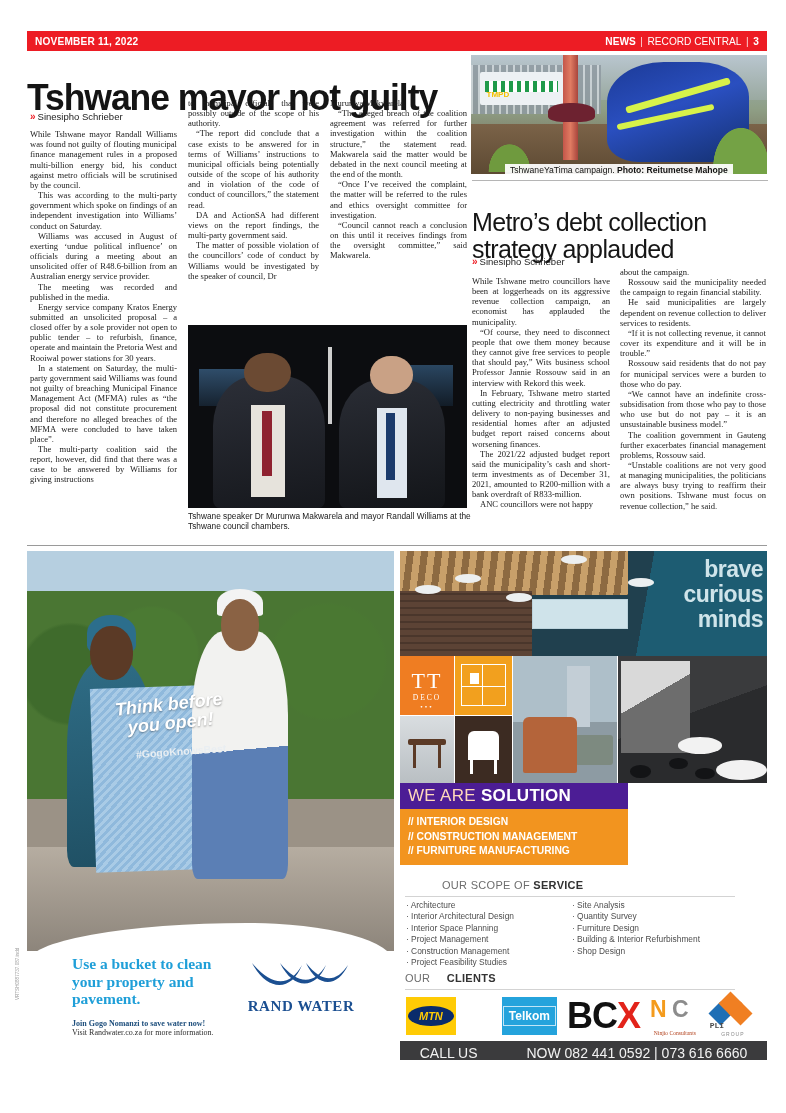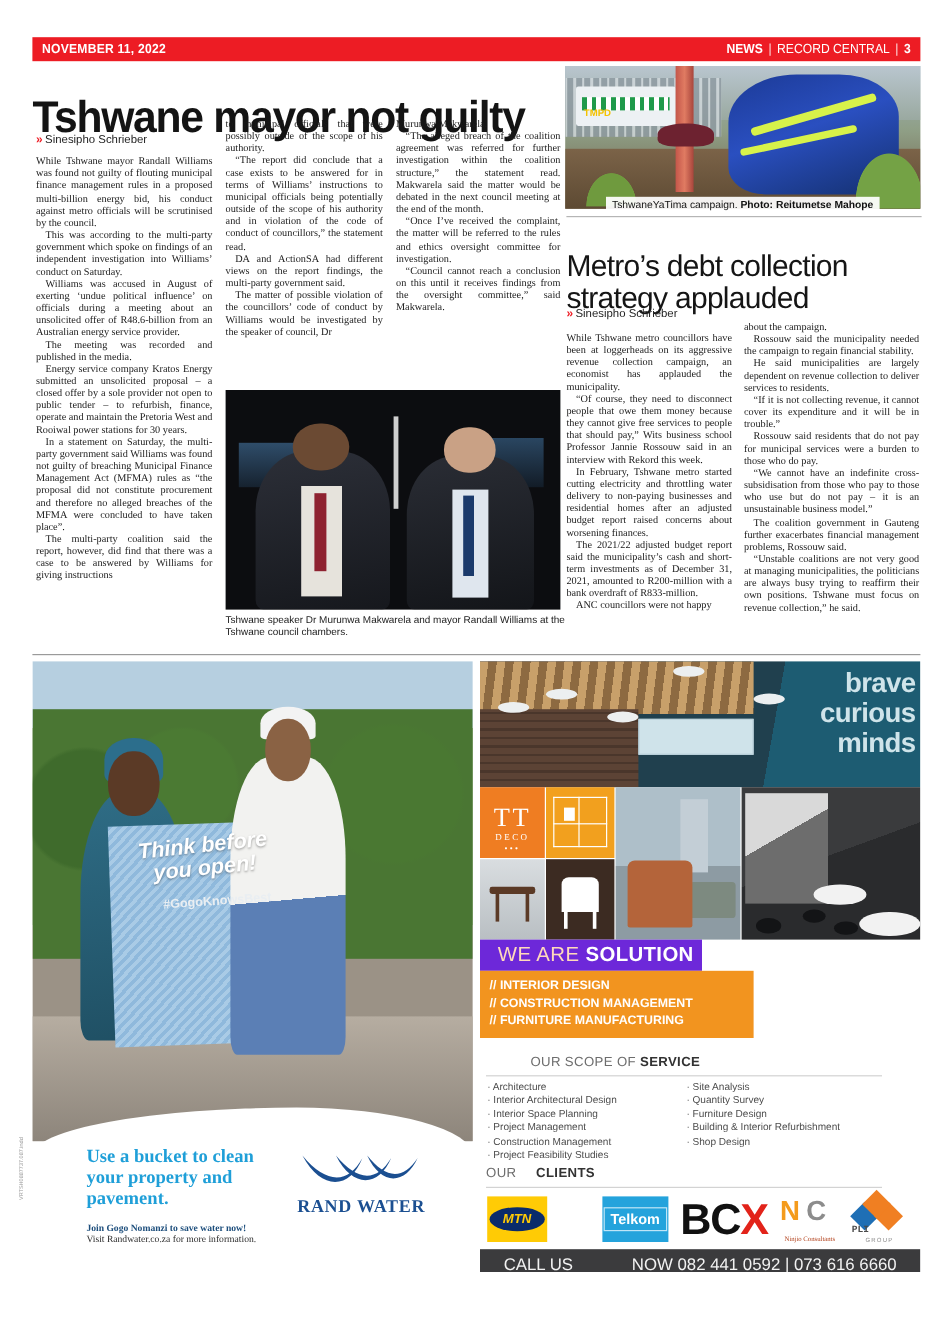--- a/index.html
+++ b/index.html
@@ -363,26 +363,25 @@
   .tt-chair .l1{position:absolute;left:26%;top:64%;width:3px;height:22%;background:#fff;}
   .tt-chair .l2{position:absolute;right:26%;top:64%;width:3px;height:22%;background:#fff;}
   .tt-right{position:absolute;left:218px;top:105px;width:149px;height:127px;
      background:linear-gradient(160deg,#3a3b3d 0 46%, #2a2b2d 46% 100%);}
   .tt-right .mural{position:absolute;left:2%;top:4%;width:46%;height:72%;
      background:linear-gradient(150deg,#d9d9d9 0 40%, #6d6d6d 40% 100%);}
   .tt-right .stool{position:absolute;border-radius:50%;background:#131416;}
   .tt-right .rtable{position:absolute;border-radius:50%;background:#f2f2f2;}
 
   .tt-orangebar{
-    position:absolute; left:0; top:232px; width:185px; height:26px;
-    background:#6d28d9;
+    position:absolute; left:0; top:232px; width:228px; height:26px;
+    background:#4c1d95;
     font-family:"Liberation Sans",sans-serif;
     font-size:17px; color:#fff; line-height:26px; padding-left:8px;
     letter-spacing:.3px;
-    text-align:center;
   }
   .tt-orangebar b{font-weight:bold;}
   .tt-orangebar .light{ color:#ffd9bb; }
   .tt-services{
     position:absolute; left:0; top:258px; width:228px; height:56px;
     background:#f2941f;
     font-family:"Liberation Sans",sans-serif;
     font-weight:bold; font-size:10.3px; line-height:14.5px;
     color:#ffffff; padding:6px 0 0 8px;
   }

